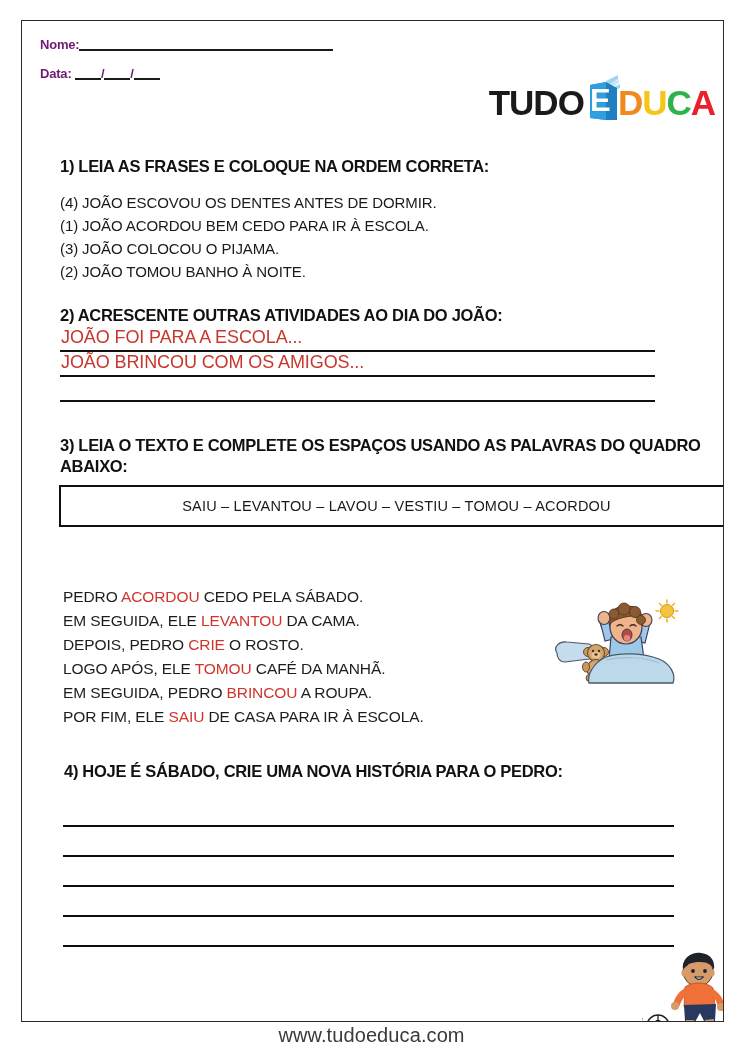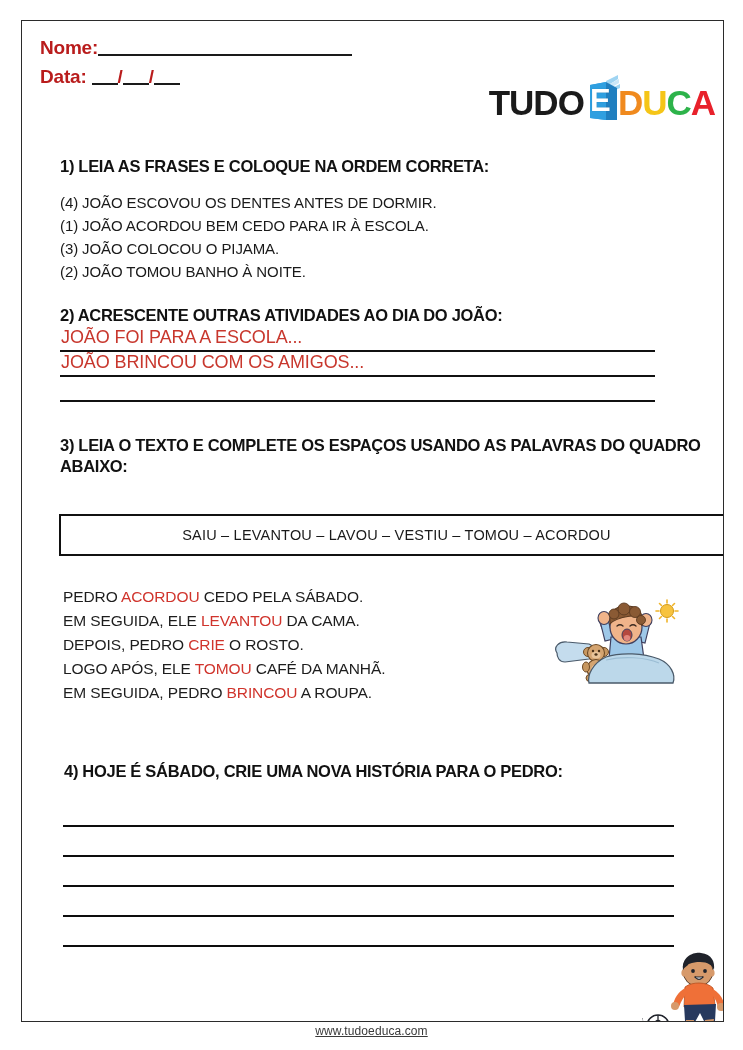--- a/index.html
+++ b/index.html
@@ -31,22 +31,22 @@
   .header {
     position: absolute;
     left: 0; top: 0;
     width: 100%;
     height: 82px;
   }
   .name-row, .date-row {
     position: absolute;
     left: 18px;
     font-weight: bold;
-    font-size: 19px;
-    color: #b91c1c;
+    font-size: 13px;
+    color: #701a75;
     letter-spacing: -0.2px;
     white-space: nowrap;
   }
   .name-row { top: 16px; }
   .date-row { top: 45px; }
   .field-rule {
     display: inline-block;
     border-bottom: 2px solid #1a1a1a;
     height: 12px;
     vertical-align: -2px;
@@ -134,21 +134,21 @@
     color: #c8372d;
     letter-spacing: -0.1px;
     white-space: nowrap;
   }
 
   
   #q3-head { left: 38px; top: 414px; width: 645px; }
   .wordbank {
     position: absolute;
     left: 37px;
-    top: 493px;
+    top: 464px;
     width: 675px;
     height: 42px;
     border: 2px solid #111;
     box-sizing: border-box;
     display: flex;
     align-items: center;
     justify-content: center;
   }
   .wordbank span {
     font-size: 14.5px;
@@ -182,24 +182,23 @@
     border-bottom: 2.6px solid #0d0d0d;
   }
 
   
   .footer-url {
     position: absolute;
     left: 0;
     top: 1024px;
     width: 743px;
     text-align: center;
-    font-size: 12px;
+    font-size: 20px;
     color: #3a3a3a;
     letter-spacing: 0.1px;
-    text-decoration: underline;
   }
 
   
   .illus-wake {
     position: absolute;
     left: 521px;
     top: 576px;
     width: 148px;
     height: 88px;
   }
@@ -273,20 +272,21 @@
   <div class="wordbank">
     <span>SAIU  –  LEVANTOU  –  LAVOU  –  VESTIU  –  TOMOU  –  ACORDOU</span>
   </div>
 
   <div class="story">
     <div><span>PEDRO </span><span class="fill">ACORDOU</span><span> CEDO PELA SÁBADO.</span></div>
     <div><span>EM SEGUIDA, ELE </span><span class="fill">LEVANTOU</span><span> DA CAMA.</span></div>
     <div><span>DEPOIS, PEDRO </span><span class="fill">CRIE</span><span> O ROSTO.</span></div>
     <div><span>LOGO APÓS, ELE </span><span class="fill">TOMOU</span><span> CAFÉ DA MANHÃ.</span></div>
     <div><span>EM SEGUIDA, PEDRO </span><span class="fill">BRINCOU</span><span> A ROUPA.</span></div>
+    <div><span>POR FIM, ELE </span><span class="fill">SAIU</span><span> DE CASA PARA IR À ESCOLA.</span></div>
   </div>
 
   <svg class="illus-wake" viewBox="0 0 148 88">
 
     <g>
       <circle cx="124" cy="14" r="6.5" fill="#f7c33f" stroke="#d49a17" stroke-width="1"></circle>
       <g stroke="#f0b429" stroke-width="1.6" stroke-linecap="round">
         <line x1="124" y1="3" x2="124" y2="6"></line>
         <line x1="124" y1="22" x2="124" y2="25"></line>
         <line x1="113" y1="14" x2="116" y2="14"></line>

